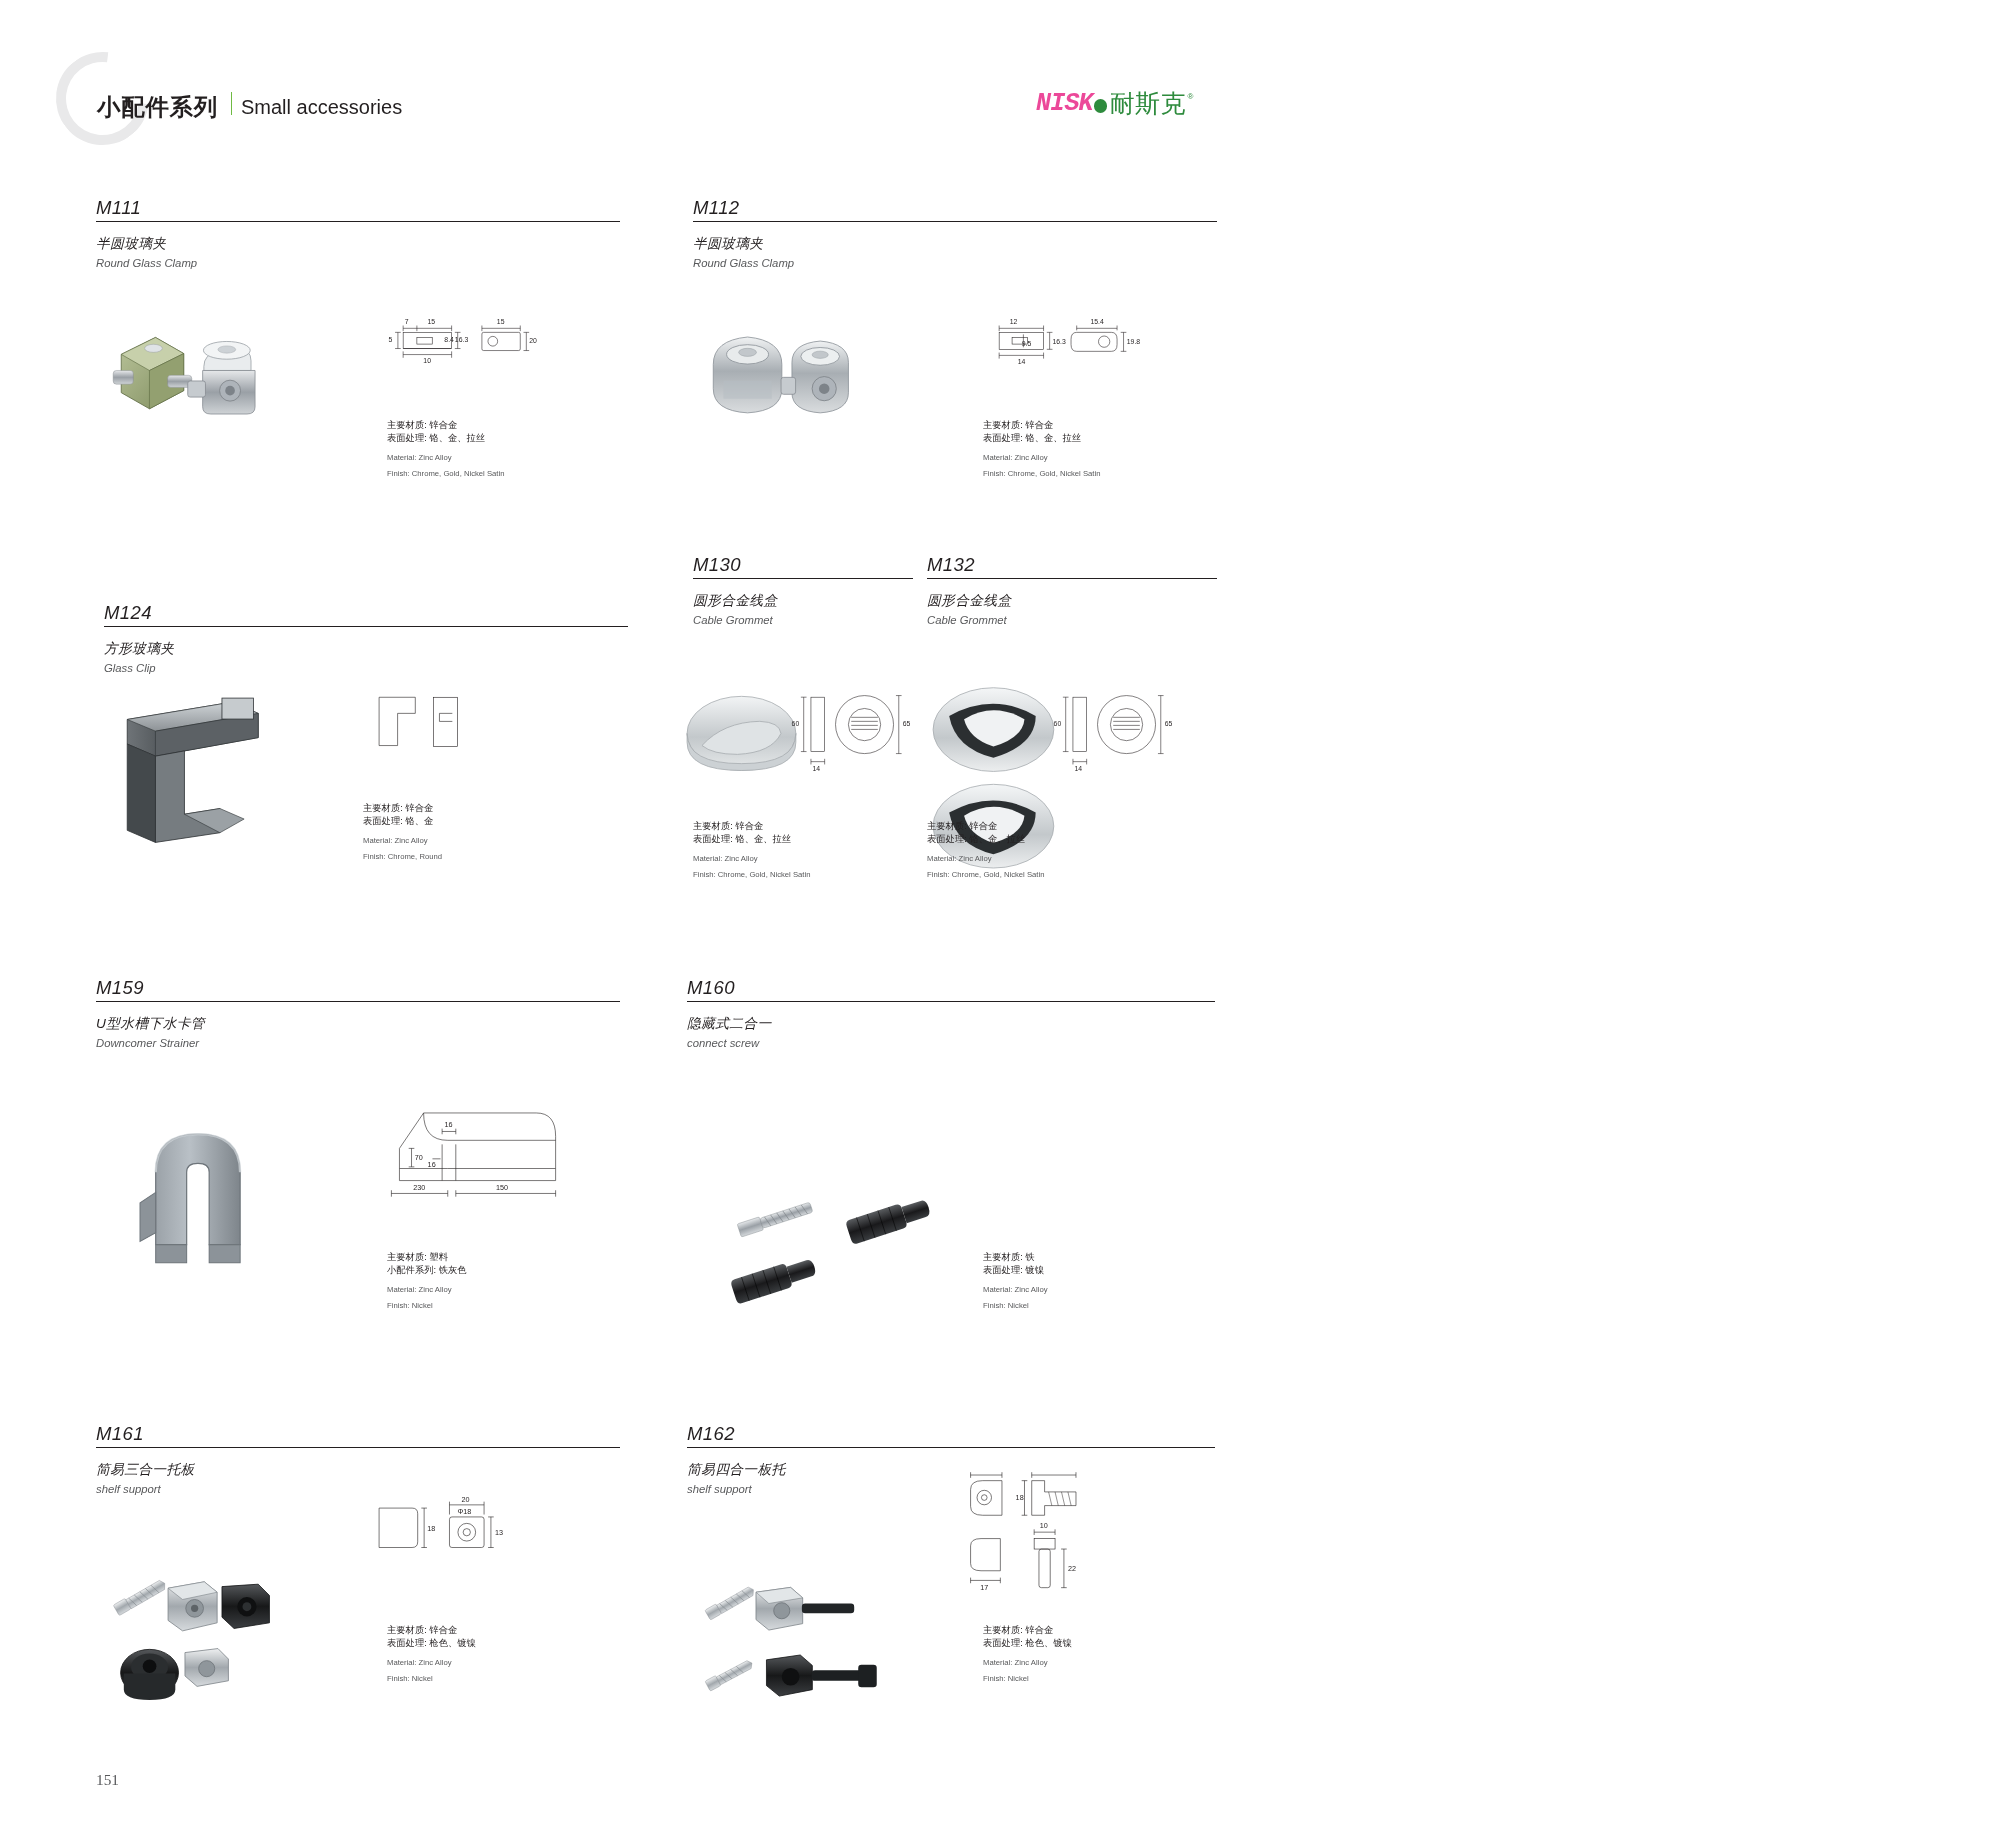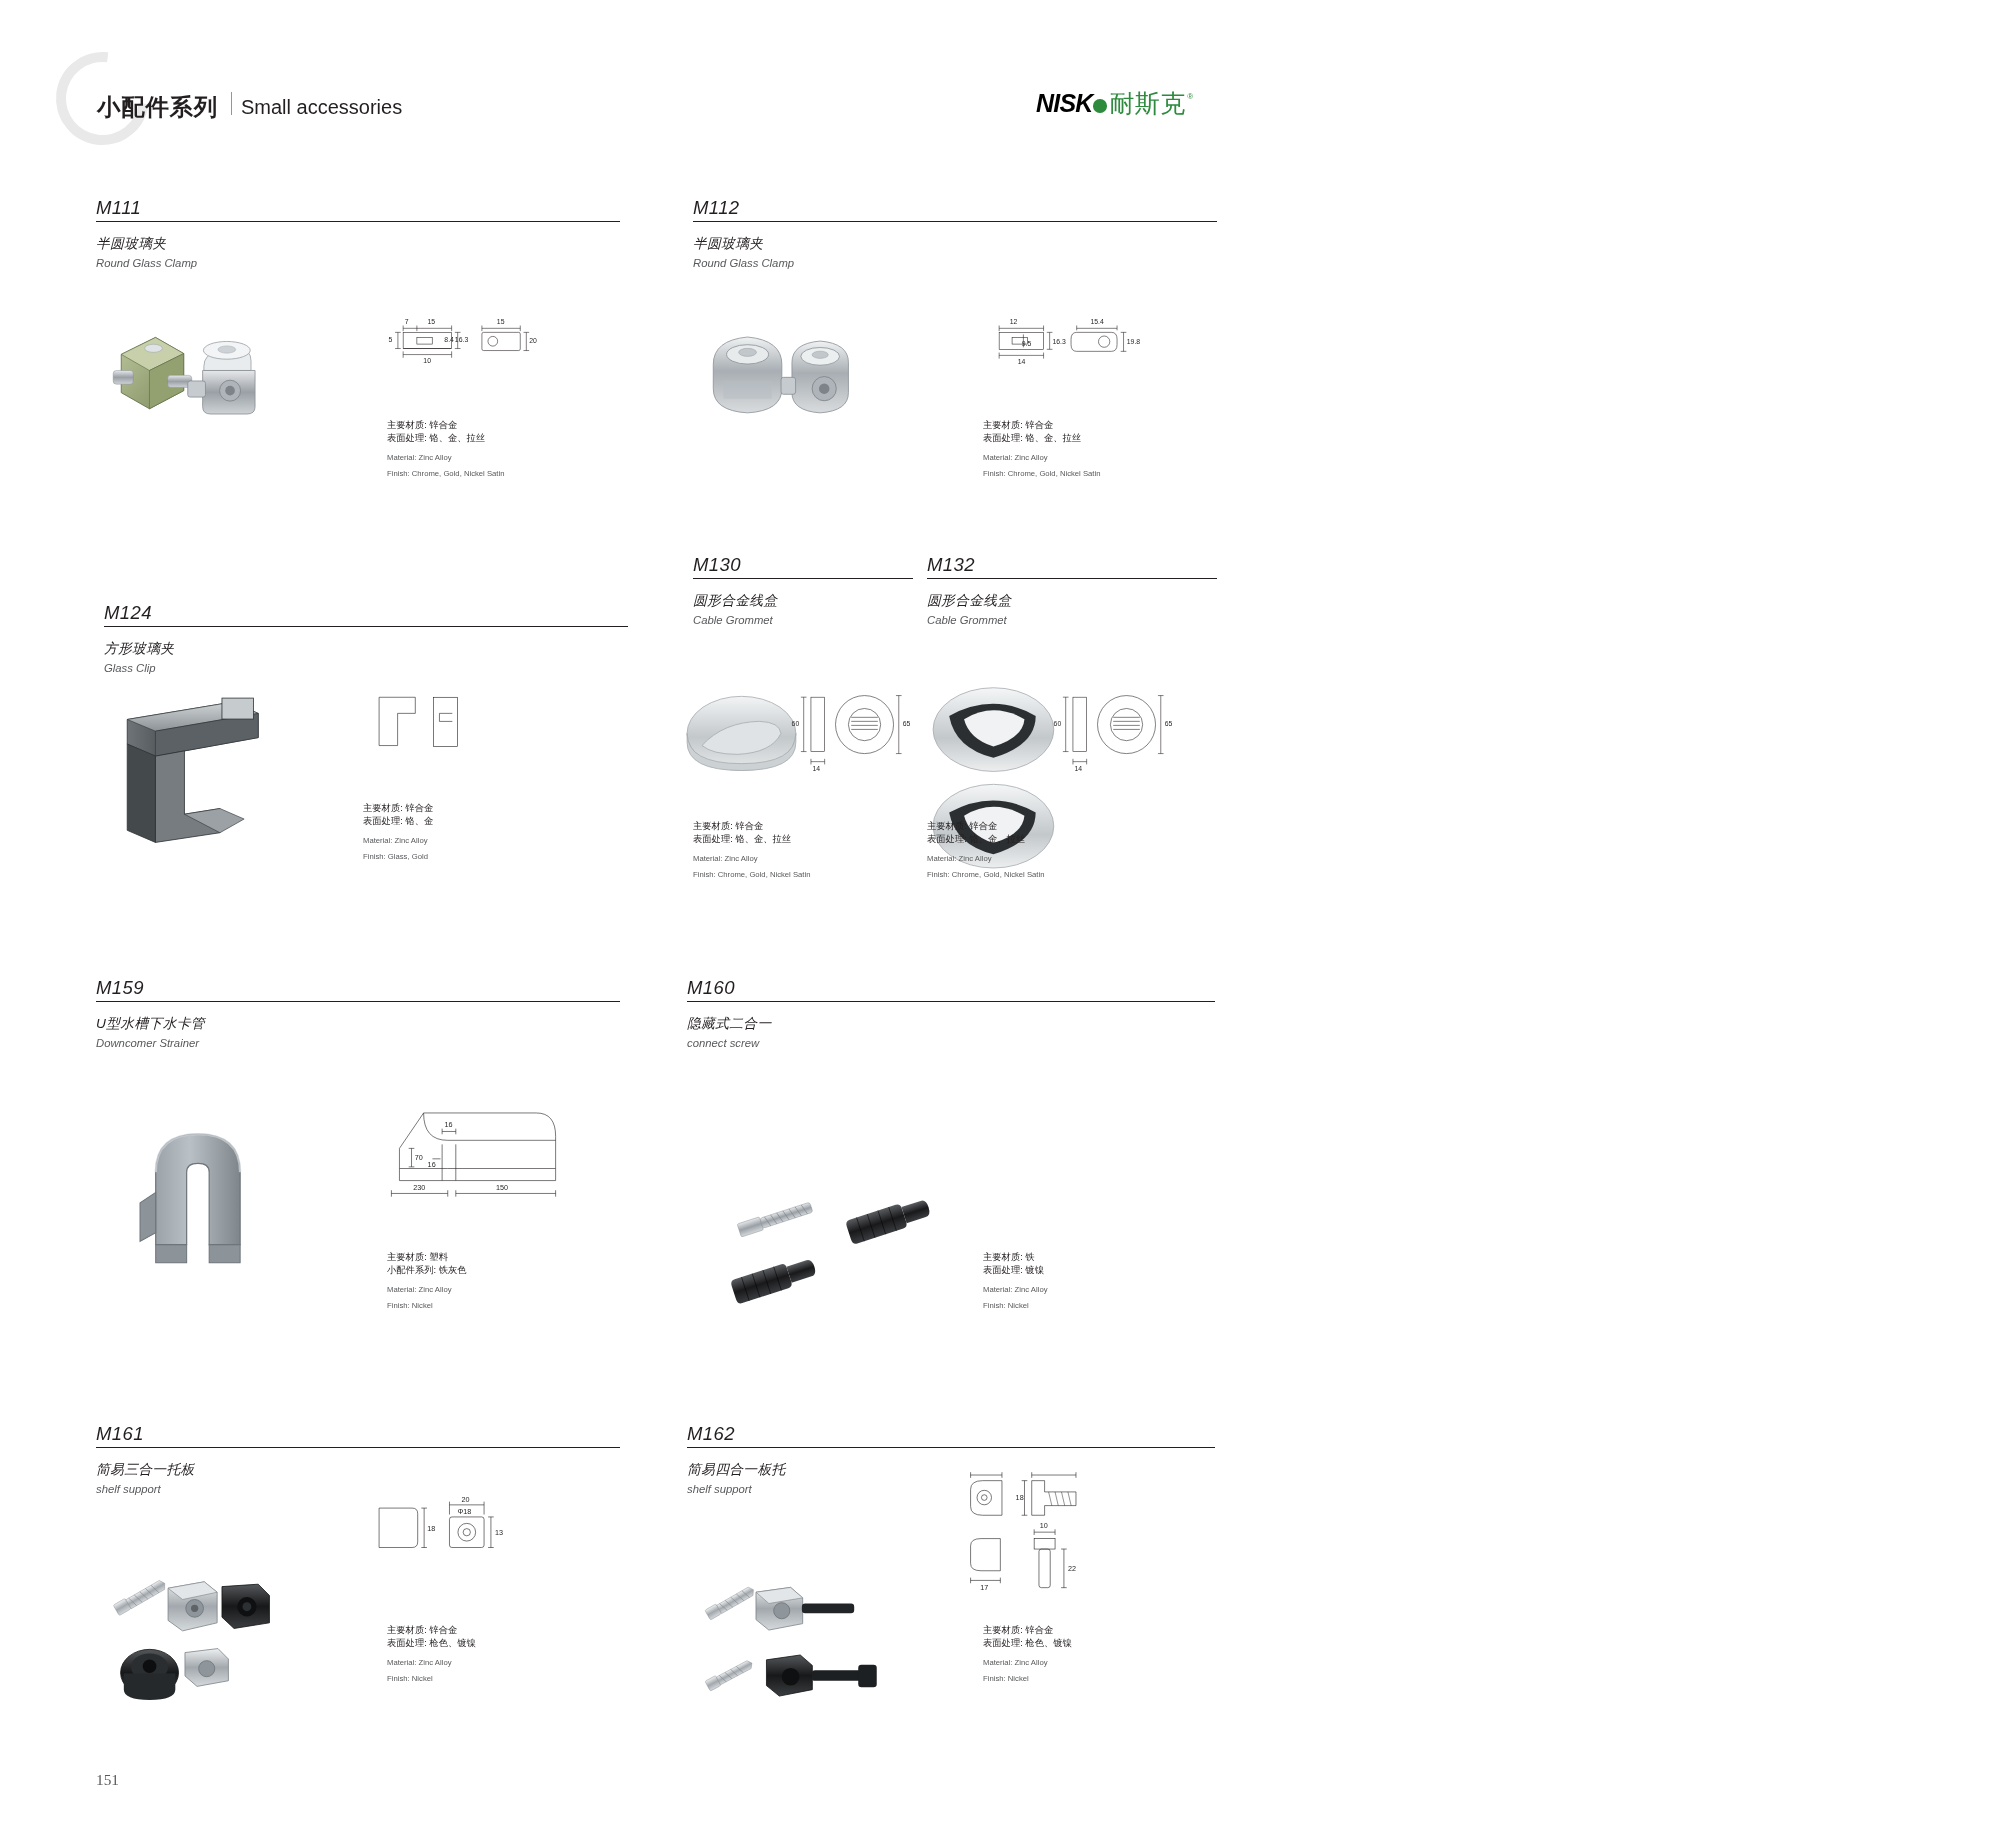--- a/index.html
+++ b/index.html
@@ -59,21 +59,22 @@
     left: 1036px; top: 87px;
     display: flex;
     align-items: center;
     white-space: nowrap;
   }
   .brand-logo .brand-latin {
     font-size: 25px;
     font-weight: bold;
     font-style: italic;
     letter-spacing: -0.8px;
-    color: #000000;
+    color: #ec4899;
+    font-family: Liberation Mono, monospace;
   }
   .brand-logo .brand-dot {
     display: inline-block;
     width: 13.7px; height: 13.7px;
     border-radius: 50%;
     background: #2e8b3d;
     margin: 0 2.4px 0 0.8px;
     position: relative;
     top: 2.4px;
   }
@@ -350,21 +351,21 @@
     <rect x="175" y="30" width="60" height="122"></rect>
     <line x1="190" y1="70" x2="222" y2="70"></line>
     <line x1="190" y1="90" x2="222" y2="90"></line>
     <line x1="190" y1="70" x2="190" y2="90"></line>
   </g>
 </svg>
 <div class="spec" style="left:363px; top:802px;">
   <div class="cn">主要材质: 锌合金</div>
   <div class="cn">表面处理: 铬、金</div>
   <div class="en">Material: Zinc Alloy</div>
-  <div class="en">Finish:  Glass, Gold</div>
+  <div class="en">Finish:  Chrome, Round</div>
 </div>
 
 <div class="product" style="left:693px; top:554px; width:220px;">
   <div class="code-row">
     <div class="code">M130</div>
     <div class="code-rule"></div>
   </div>
   <div class="name-cn">圆形合金线盒</div>
   <div class="name-en">Cable Grommet</div>
 </div>

